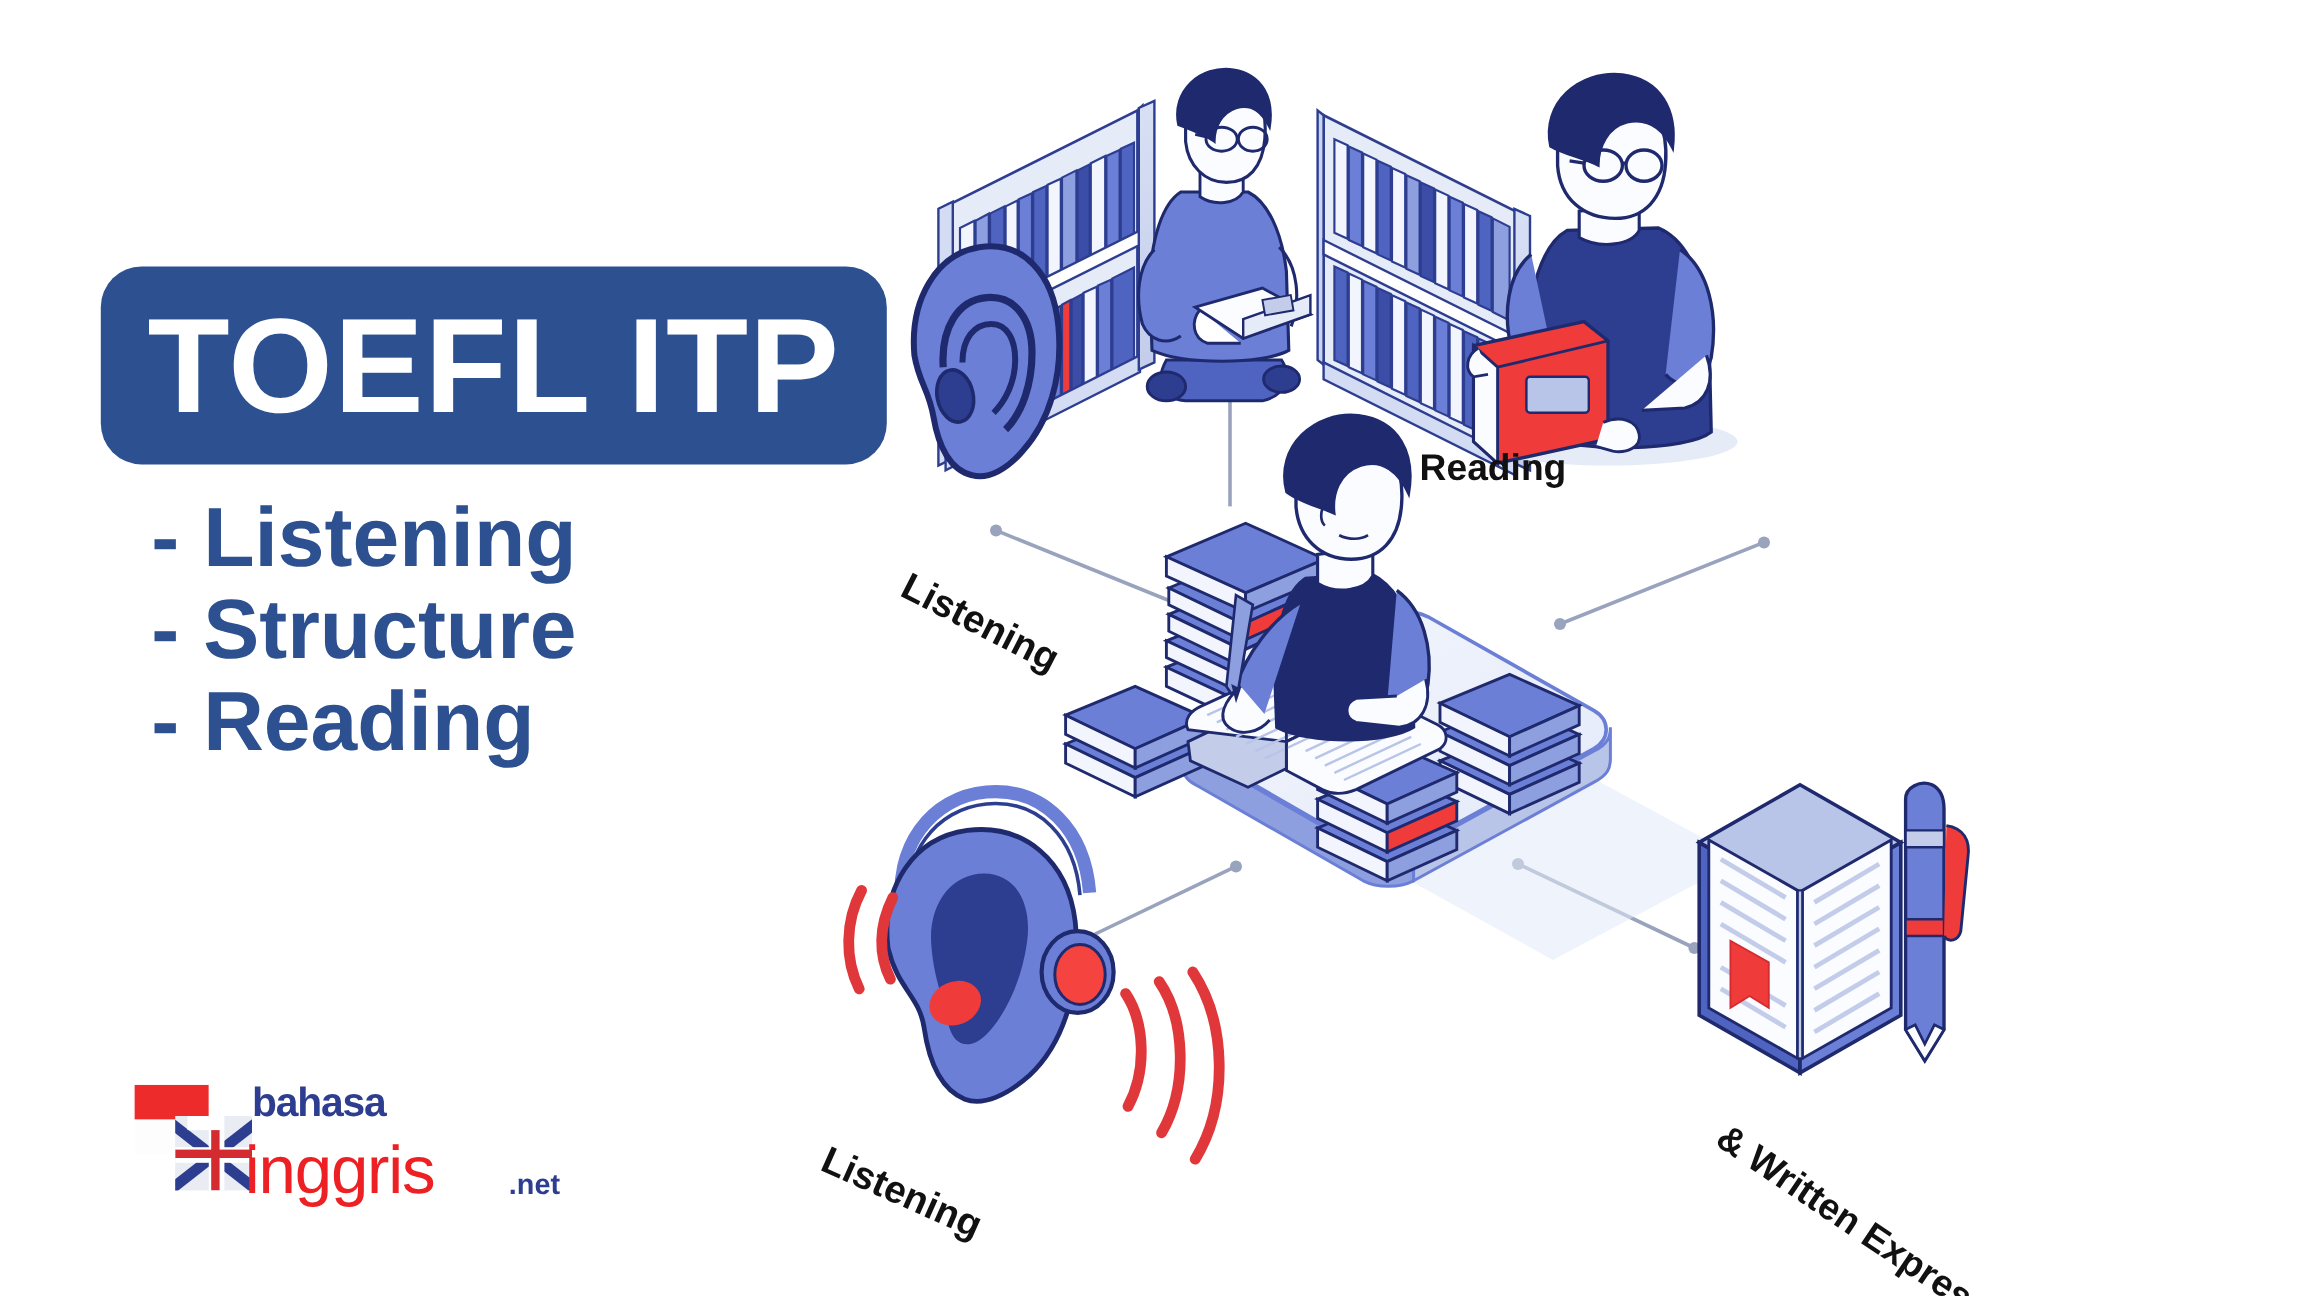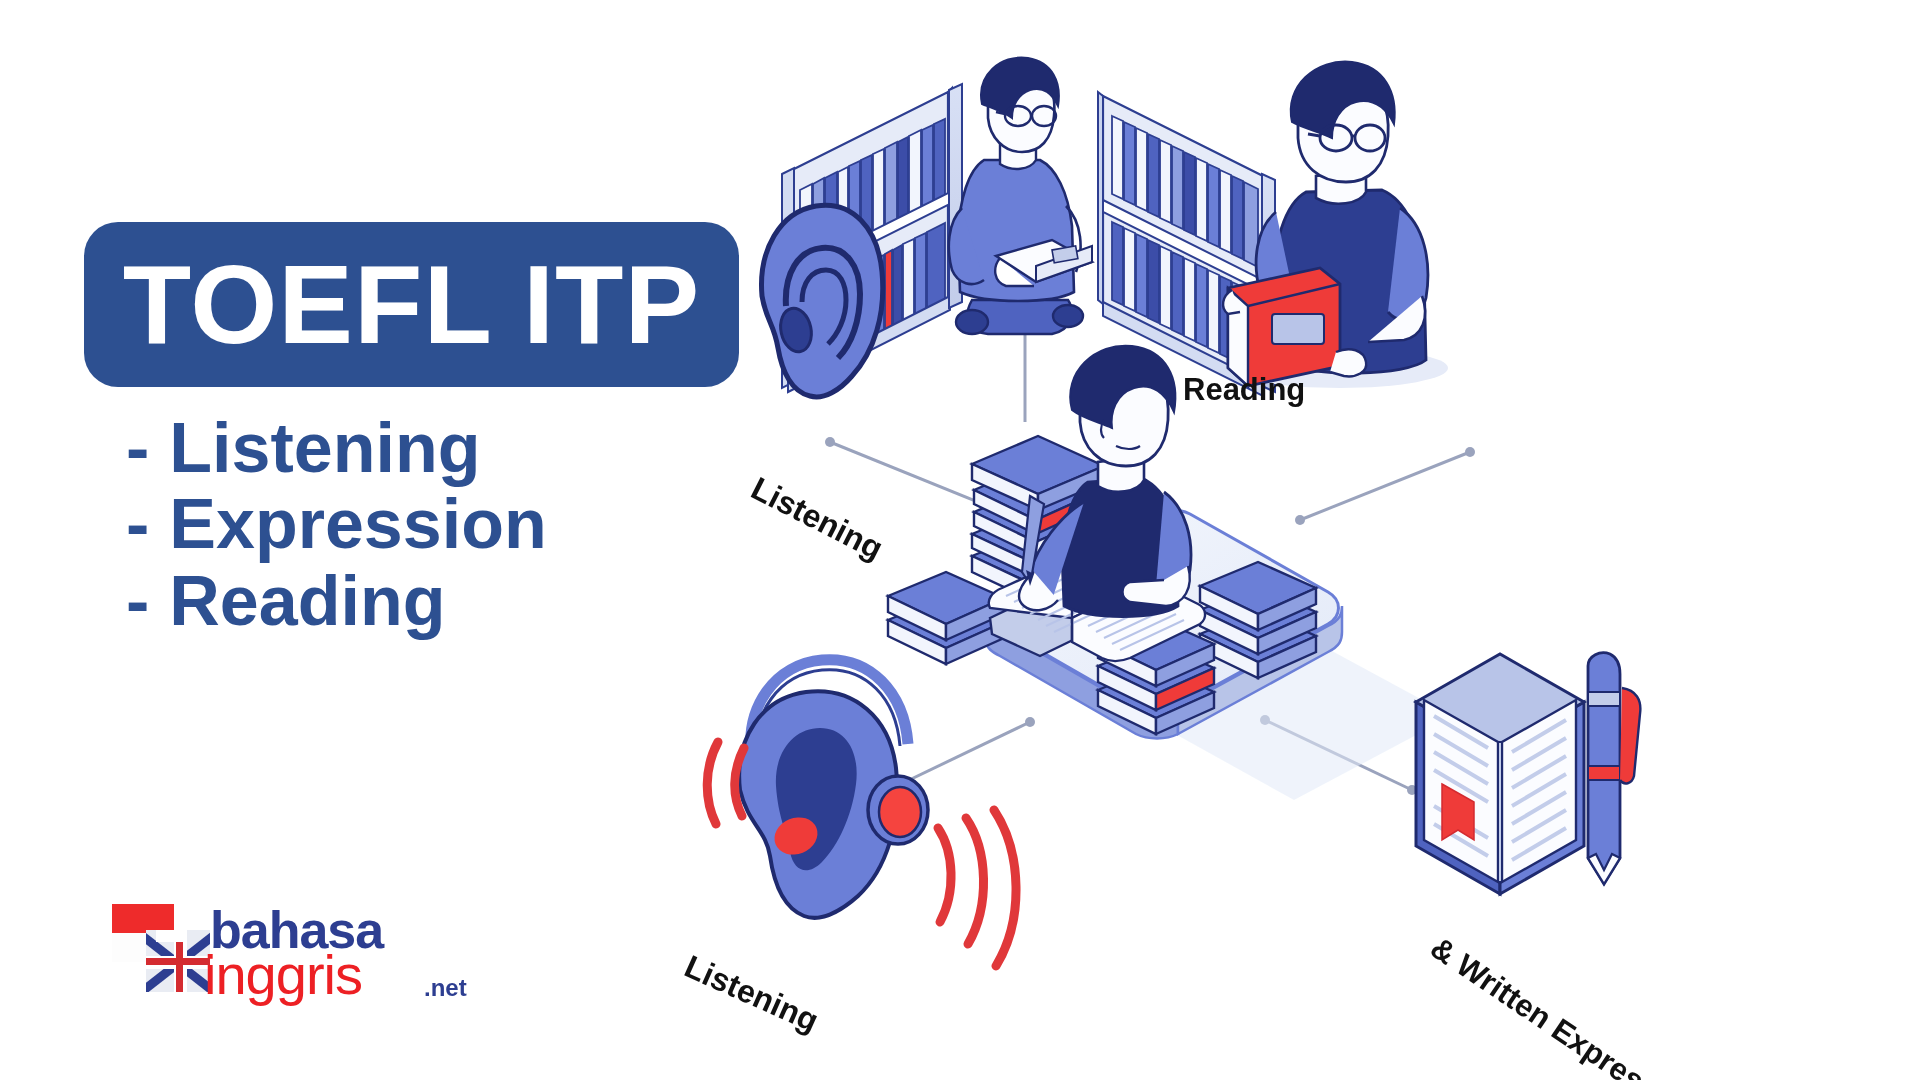--- a/index.html
+++ b/index.html
@@ -84,21 +84,21 @@
   #logo .flag-uk .notch{
     position:absolute; left:10px; top:-14px; width:30px; height:26px;
     background:#ffffff;
     clip-path:polygon(0 55%,55% 0,100% 40%,100% 100%,0 100%);
   }
   #logo .wordmark{
     position:absolute; left:98px; top:0; width:210px; height:104px;
   }
   #logo .w-bahasa{
     position:absolute; left:0; top:2px;
-    color:#2D3E91; font-size:52px; font-weight:bold; letter-spacing:-1px;
+    color:#2D3E91; font-size:34px; font-weight:bold; letter-spacing:-1px;
     font-family:"Liberation Sans", sans-serif;
   }
   #logo .w-inggris{
     position:absolute; left:-6px; top:44px;
     color:#ED2024; font-size:56px; font-weight:normal; letter-spacing:-1px;
     font-family:"Liberation Sans", sans-serif;
   }
   #logo .w-net{
     position:absolute; left:190px; top:76px;
     color:#2D3E91; font-size:24px; font-weight:bold;
@@ -145,21 +145,21 @@
     <span class="title-text">TOEFL ITP</span>
   </div>
 
   <div id="bullet-list">
     <div class="bullet-row" style="color: rgb(45, 80, 145);">
       <span class="dash">-</span>
       <span>Listening</span>
     </div>
     <div class="bullet-row" style="color: rgb(45, 80, 145);">
       <span class="dash">-</span>
-      <span>Expression</span>
+      <span>Structure</span>
     </div>
     <div class="bullet-row" style="color: rgb(45, 80, 145);">
       <span class="dash">-</span>
       <span>Reading</span>
     </div>
   </div>
 
   <div id="logo">
     <div class="flags">
       <div class="flag-id">

